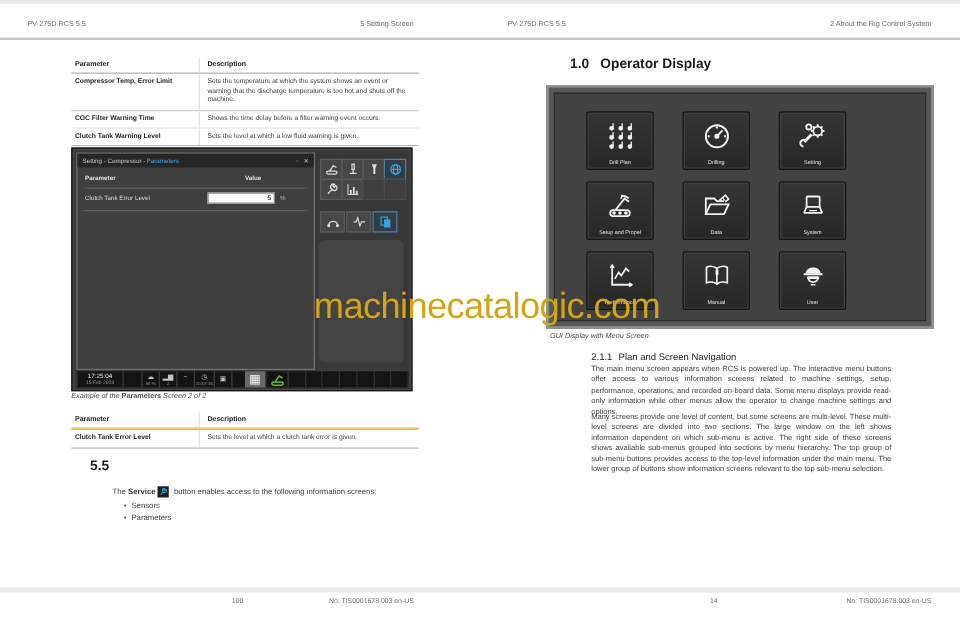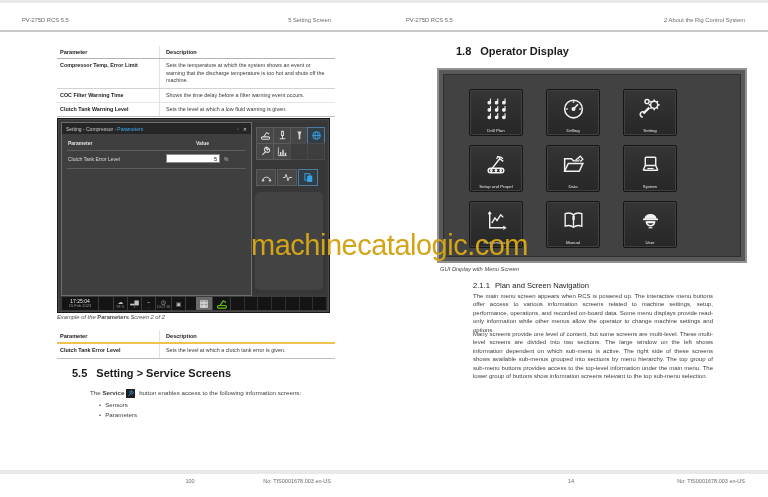--- a/index.html
+++ b/index.html
@@ -258,36 +258,35 @@
     </tr>
     <tr>
       <td class="cparam" style="border-bottom-color:#bdbdbd;">Clutch Tank Error Level</td>
       <td class="cdesc" style="border-bottom-color:#bdbdbd;">Sets the level at which a clutch tank error is given.</td>
     </tr>
   </tbody>
     </table>
 
   <div class="sec-head" style="left:72px;top:367px;">
     <span>5.5</span>
-    <span>Setting &gt; Service Screens</span>
   </div>
   <div class="body-line" style="left:90px;top:389px;">
     <span>The </span><b>Service</b><span class="svc-icn"><svg viewBox="0 0 12 12" fill="none" stroke="currentColor" stroke-width="1.4">
           <path d="M2.5 9.8 L6.3 6 M6.3 6 a2.3 2.3 0 1 0 3.2-3.2 l-1.4 1.4 -1.2-1.2 1.4-1.4 a2.3 2.3 0 0 0 -2 4.4z"></path>
         </svg></span><span> button enables access to the following information screens:</span>
   </div>
   <div class="bullet" style="left:99px;top:401px;">
     <span class="dot">•</span><span>Sensors</span>
   </div>
   <div class="bullet" style="left:99px;top:411px;">
     <span class="dot">•</span><span>Parameters</span>
   </div>
 
   <div class="h21" style="left:456px;top:45px;">
-    <span>1.8</span>
+    <span>1.0</span>
     <span>Operator Display</span>
   </div>
 
   <div class="frame">
     <div class="screen">
 
       <div class="menu-btn" style="left:25px;top:14px;">
         <span class="ic">
           <svg viewBox="0 0 24 24" stroke="#f2f2f2" fill="#f2f2f2" stroke-width="1">
             <line x1="6.2" y1="2.5" x2="6.2" y2="5.8"></line>

